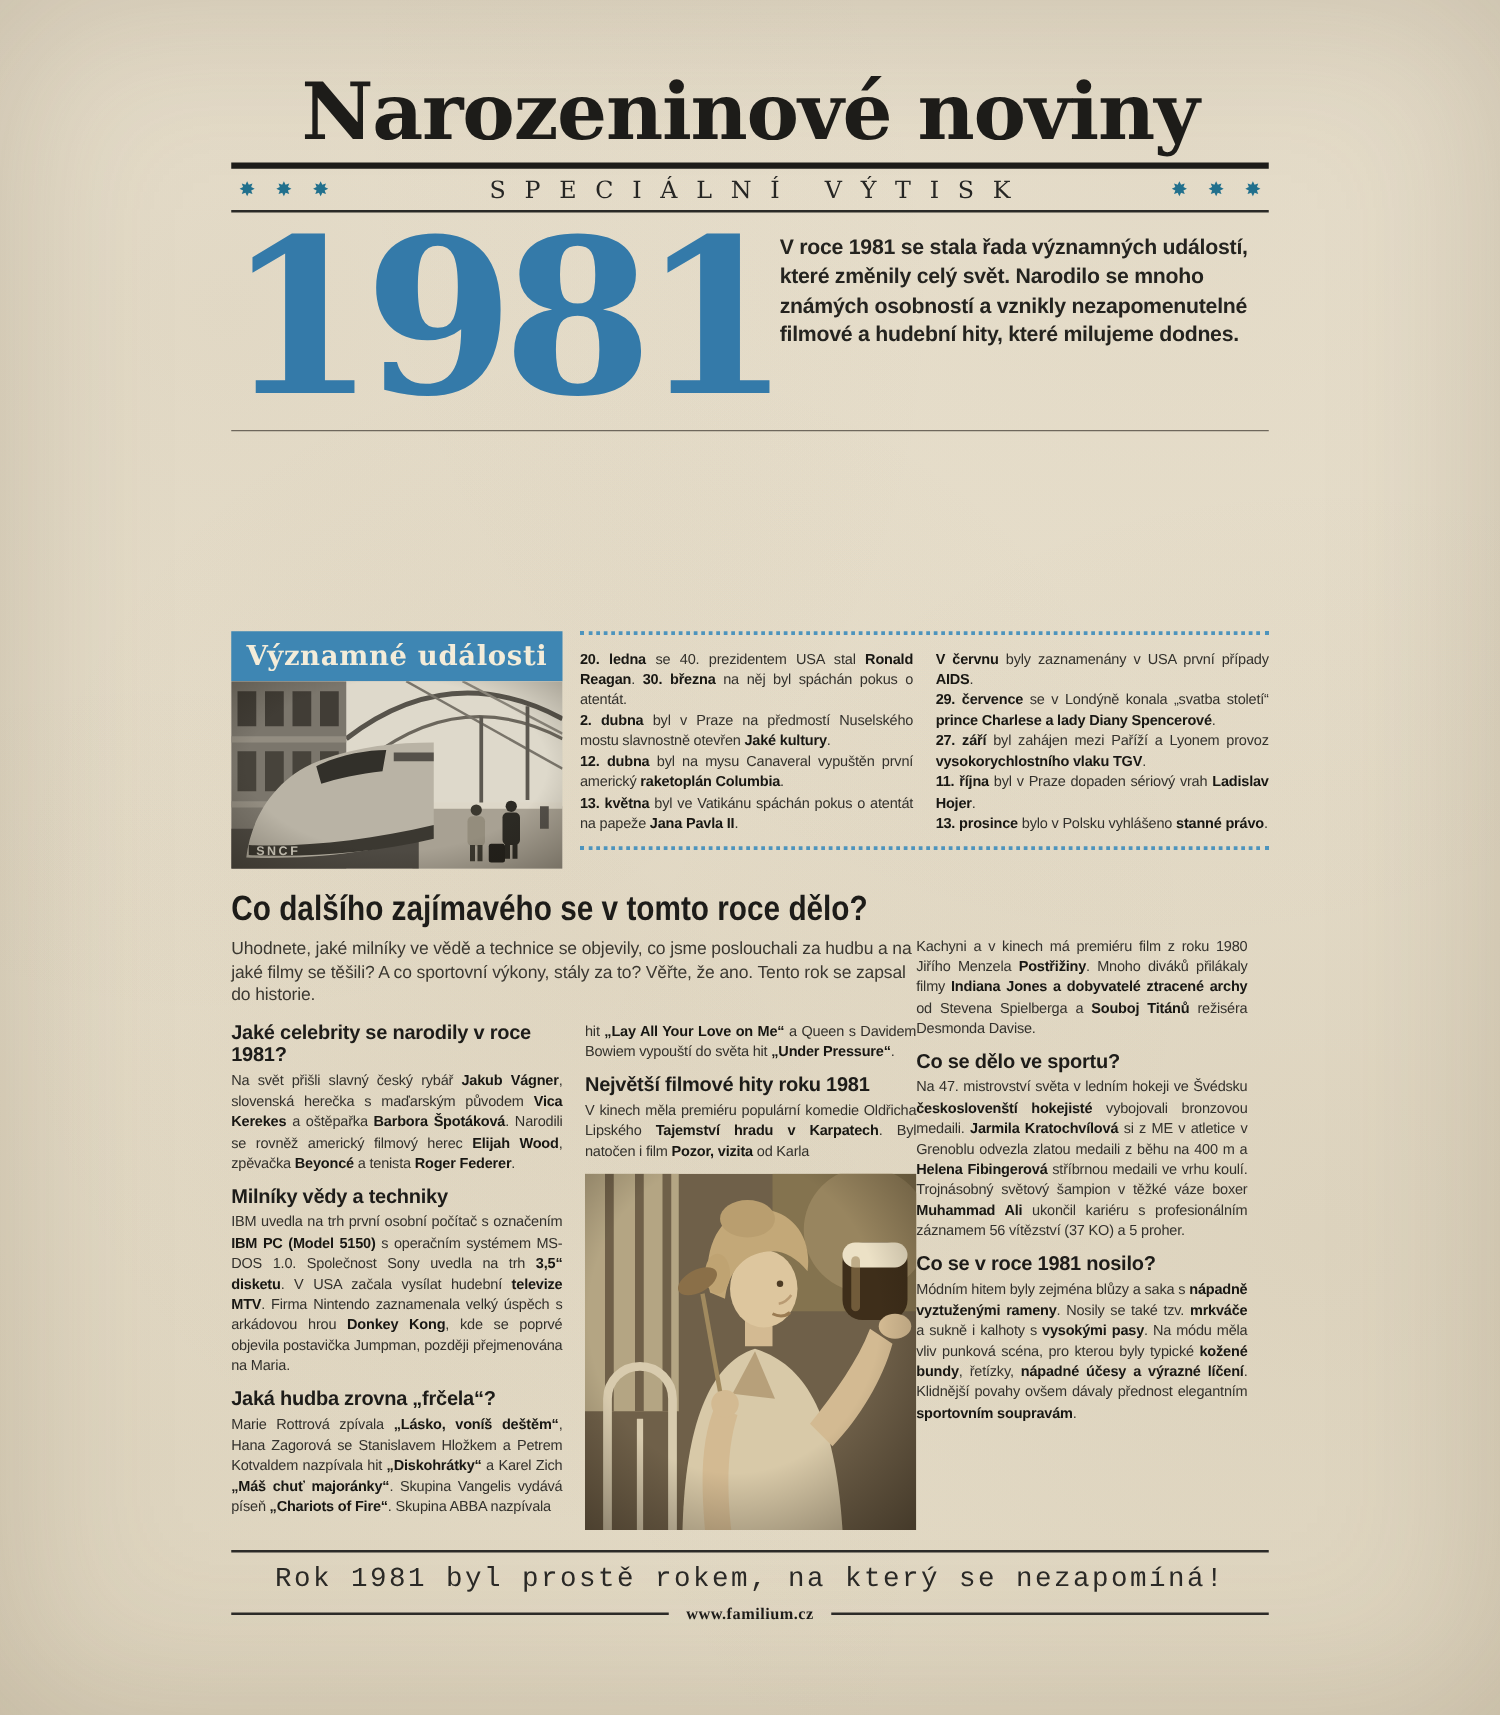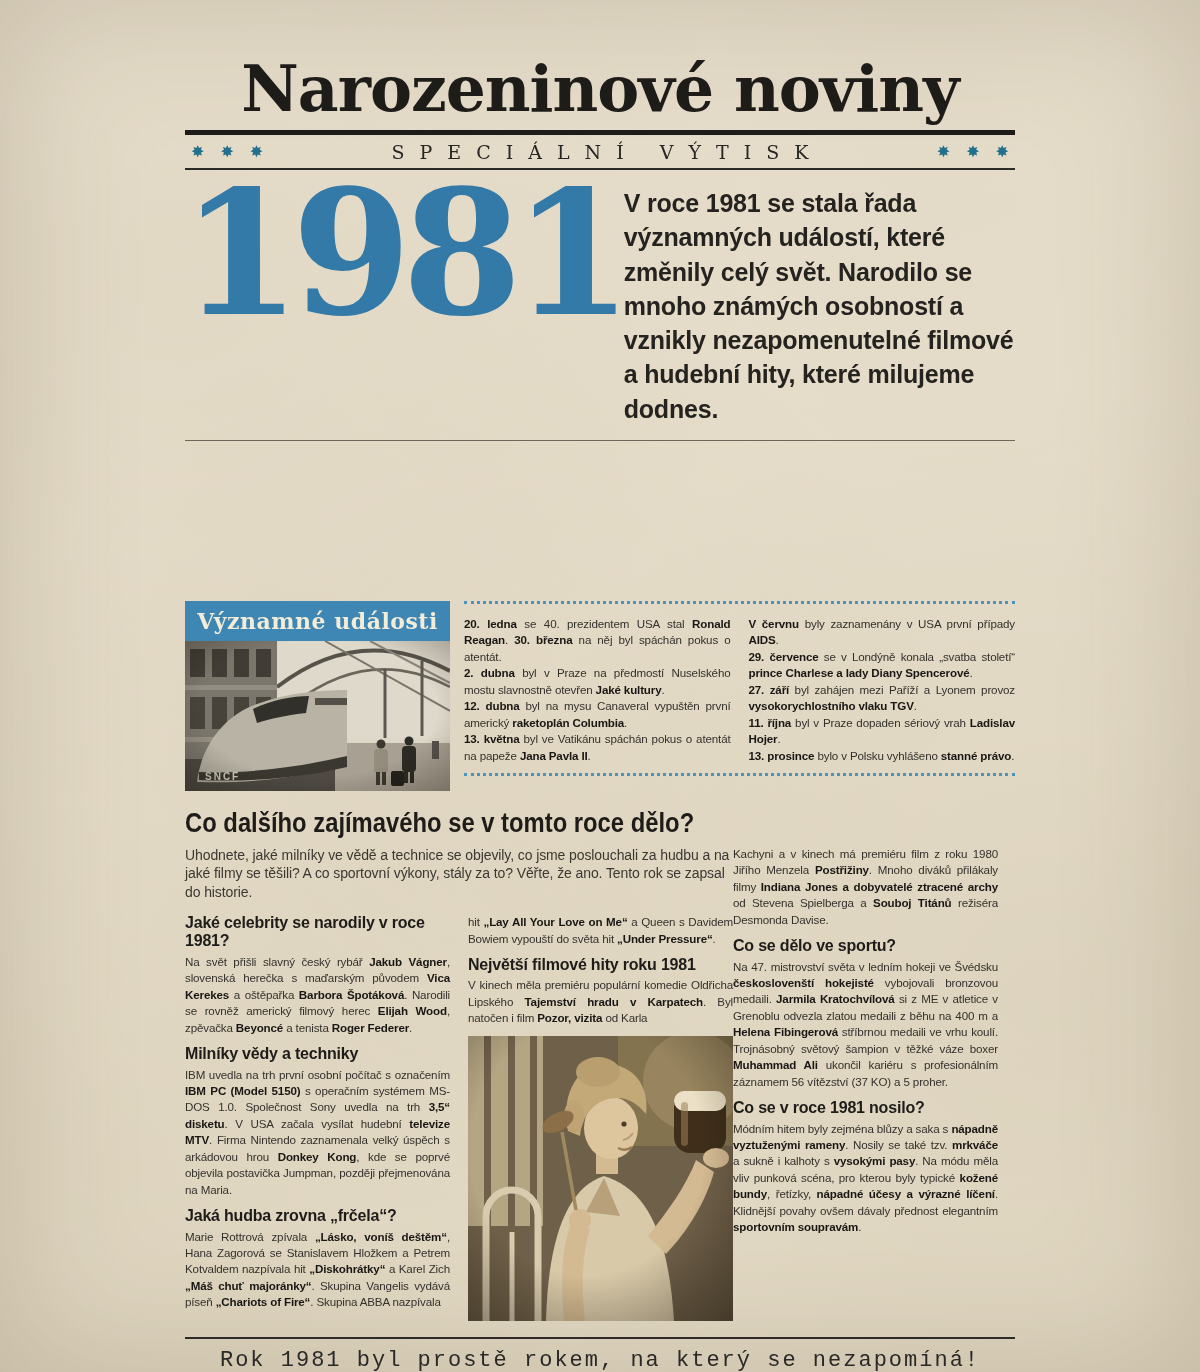--- a/index.html
+++ b/index.html
@@ -39,21 +39,21 @@
   .rule-thin{height:2px; background:#2a2a27;}
 
   
   .year-block{display:flex; margin-top:8px;}
   .year{
     font-family:"DejaVu Serif", serif; font-weight:700; font-size:172px; line-height:.88;
     letter-spacing:-9px; color:var(--year-blue); margin-left:-4px;
   }
   .intro{
     width:398px; margin-left:auto; padding-top:8px;
-    font-weight:700; font-size:25px; line-height:1.37; color:#24231f; letter-spacing:-.2px;
+    font-weight:700; font-size:17px; line-height:1.37; color:#24231f; letter-spacing:-.2px;
   }
   .rule-hair{height:1px; background:#6e675c; margin-top:14px;}
   .big-spacer{height:160px;}
 
   
   .events{display:flex; gap:14px;}
   .events-left{width:265px; flex:none;}
   .badge{
     background:var(--accent-blue); color:var(--badge-text); height:40px;
     font-family:"DejaVu Serif", serif; font-weight:700; font-size:22px; line-height:40px;

